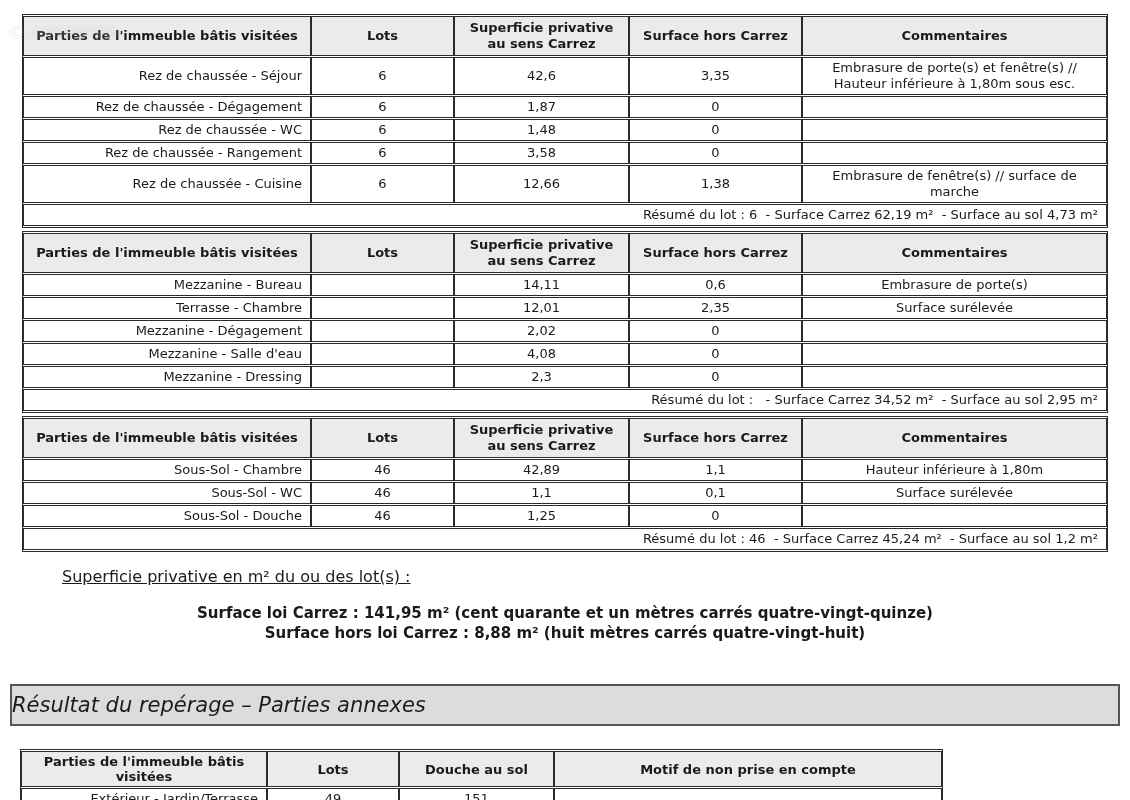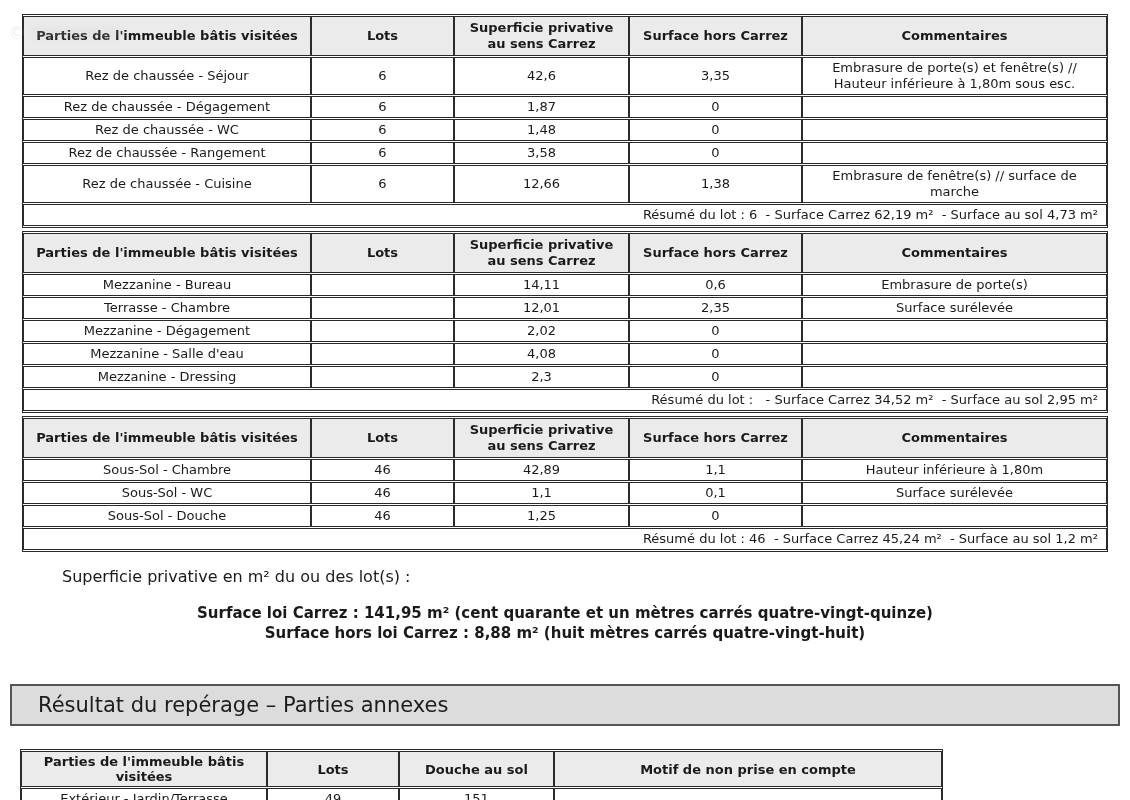--- a/index.html
+++ b/index.html
@@ -49,54 +49,55 @@
     line-height: 16px;
   }
   table.carrez th {
     background: #ebebeb;
     font-weight: bold;
     padding: 3px 4px;
     height: 33px;
     text-align: center;
   }
   table.carrez td { padding: 2px 8px; height: 19px; background: #ffffff; }
-  td.cl, th.cl { text-align: center; }
+  td.cl, th.cl { text-align: right; }
   td.cc, th.cc { text-align: center; }
   tr.resume-row td {
     text-align: right;
     white-space: pre-wrap;
     padding: 2px 8px;
   }
   .comment-cell { padding: 1px 4px; }
 
   
   .summary-intro {
     margin: 15px 17px 0 62px;
     font-size: 16px;
+    text-decoration: underline;
   }
   .summary-bold {
     margin-top: 17px;
     text-align: center;
     font-size: 15px;
     font-weight: bold;
     line-height: 20px;
   }
 
   
   .banner {
     margin: 41px 0 0 10px;
     width: 1110px;
     height: 42px;
     background: #dcdcdc;
     border: 2px solid #555555;
     display: flex;
     align-items: center;
-    padding-left: 26px;
     font-size: 21px;
     color: #1c1c1c;
+    font-style: italic;
   }
 
   
   table.annex {
     margin: 23px 0 0 20px;
     width: 921px;
     border-collapse: separate;
     border-spacing: 0 1px;
     table-layout: fixed;
     border: 1px solid #2b2b2b;

